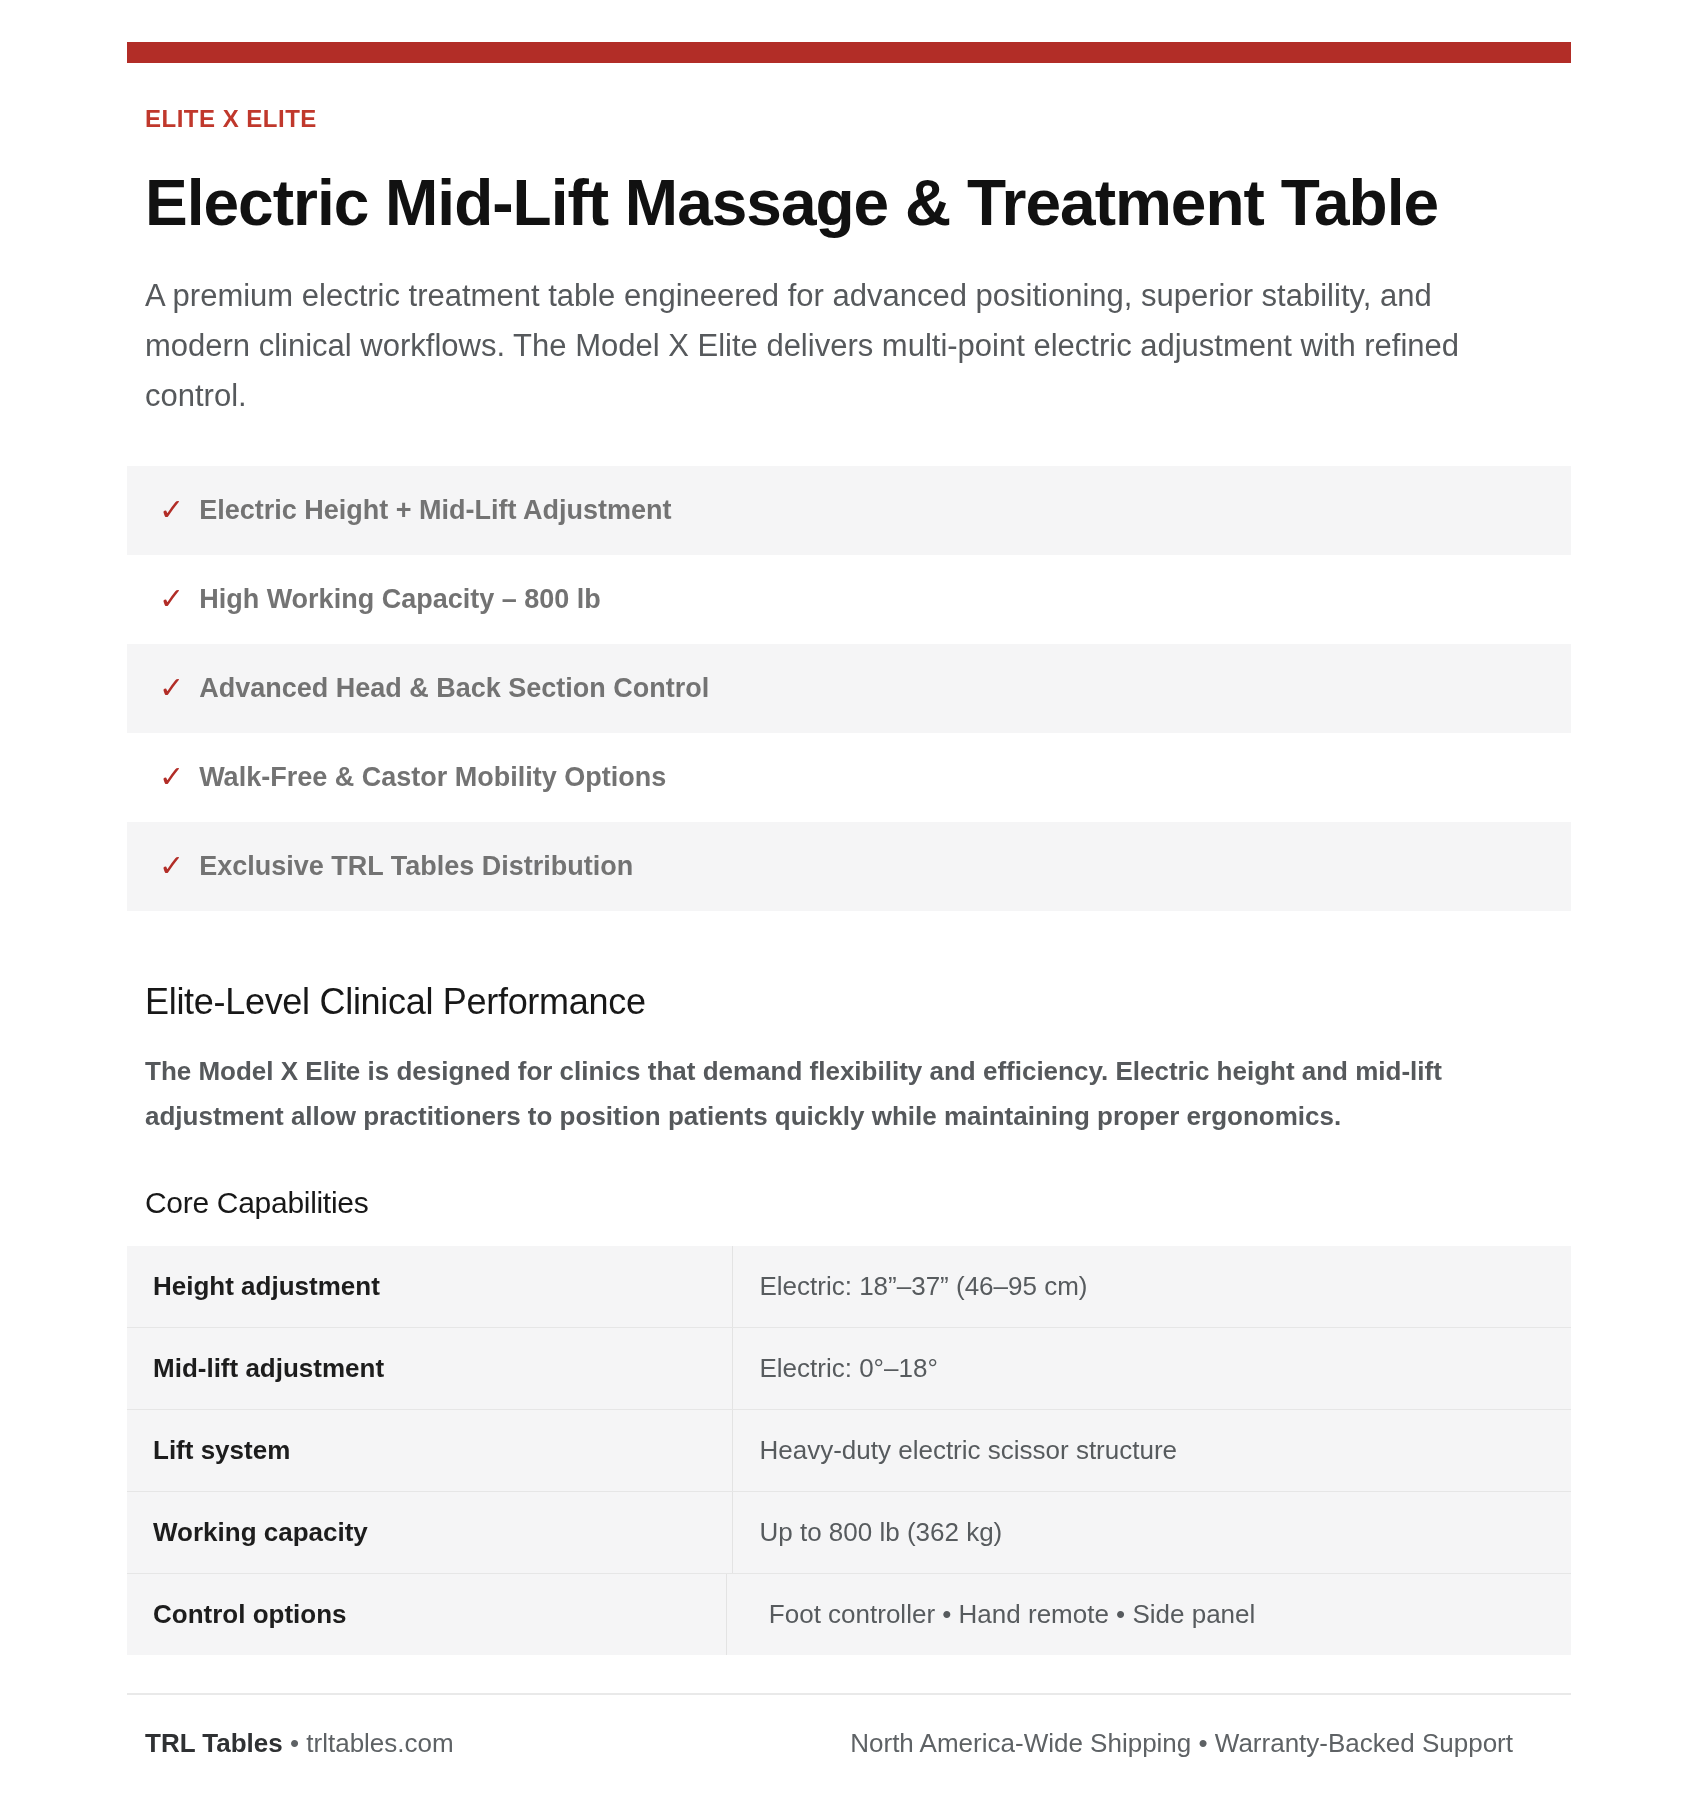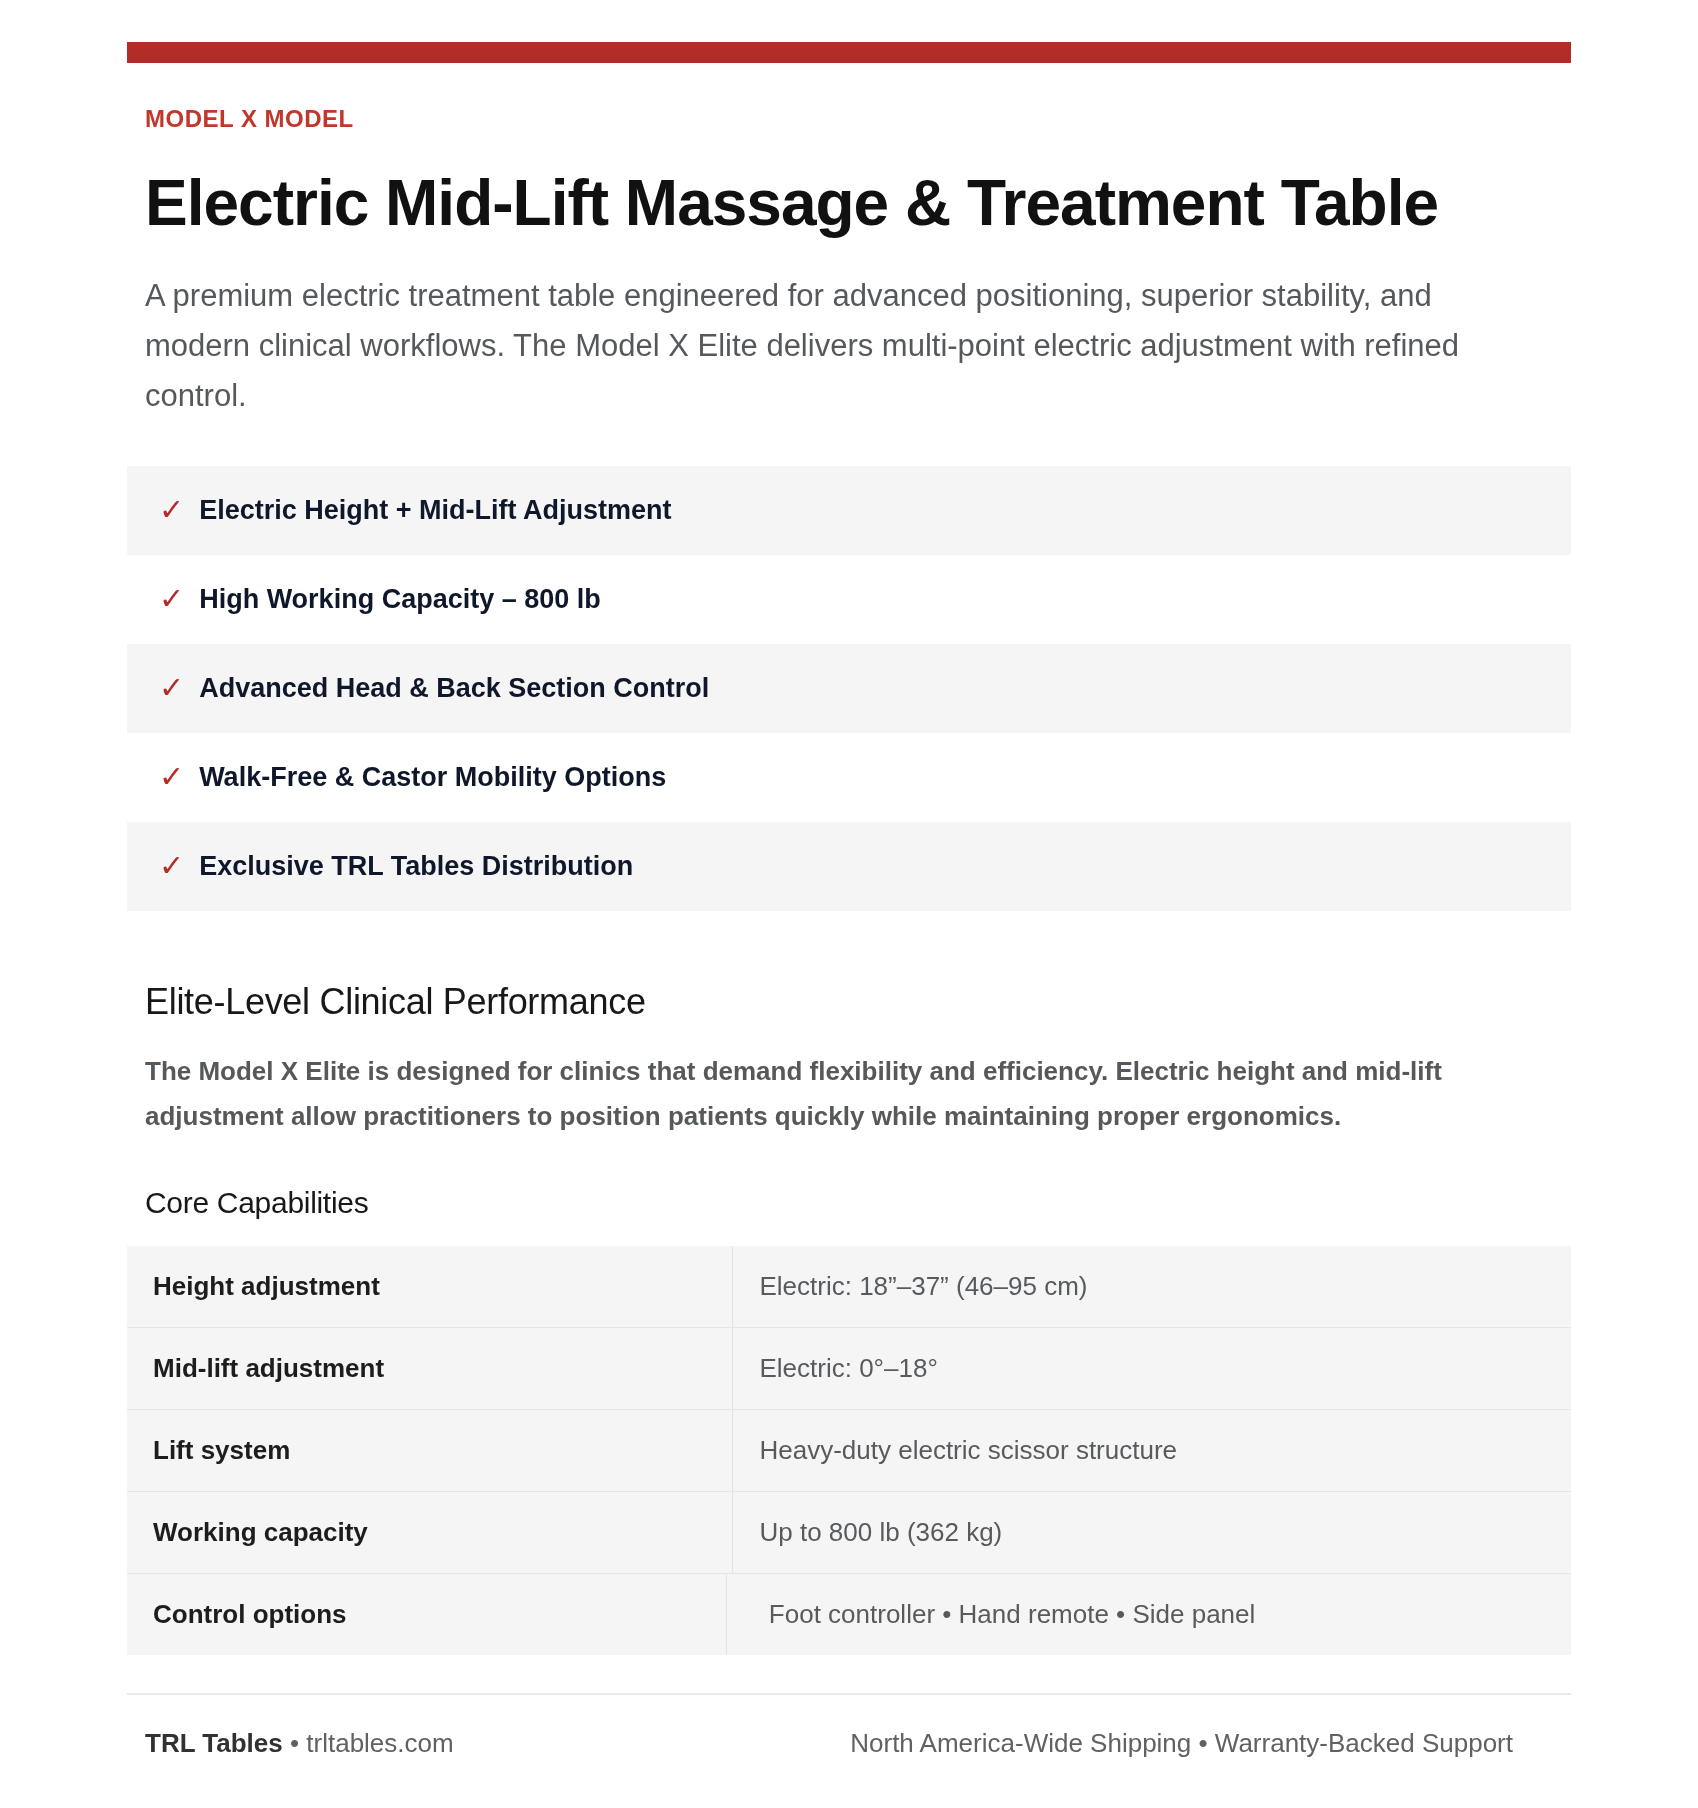--- a/index.html
+++ b/index.html
@@ -57,21 +57,21 @@
   .check {
     color: #b22d27;
     font-size: 30px;
     font-weight: 400;
     margin-right: 15px;
     line-height: 1;
   }
   .feature-label {
     font-size: 27px;
     font-weight: 700;
-    color: #0f172a;
+    color: #737373;
   }
   h2.section-heading {
     margin: 70px 18px 0;
     font-size: 36px;
     font-weight: 400;
     color: #181818;
     letter-spacing: -0.3px;
   }
   p.section-body {
     margin: 26px 18px 0;
@@ -131,21 +131,21 @@
     padding-right: 40px;
   }
 </style>
 </head>
 <body>
 
 <div class="page">
 
   <div class="accent-bar"></div>
 
-  <div class="eyebrow">MODEL X MODEL</div>
+  <div class="eyebrow">ELITE X ELITE</div>
 
   <h1 class="title">Electric Mid-Lift Massage &amp; Treatment Table</h1>
 
   <p class="lead">A premium electric treatment table engineered for advanced positioning, superior stability, and modern clinical workflows. The Model X Elite delivers multi-point electric adjustment with refined control.</p>
 
   <div class="features">
     <div class="feature-item">
       <span class="check">✓</span>
       <span class="feature-label">Electric Height + Mid-Lift Adjustment</span>
     </div>

